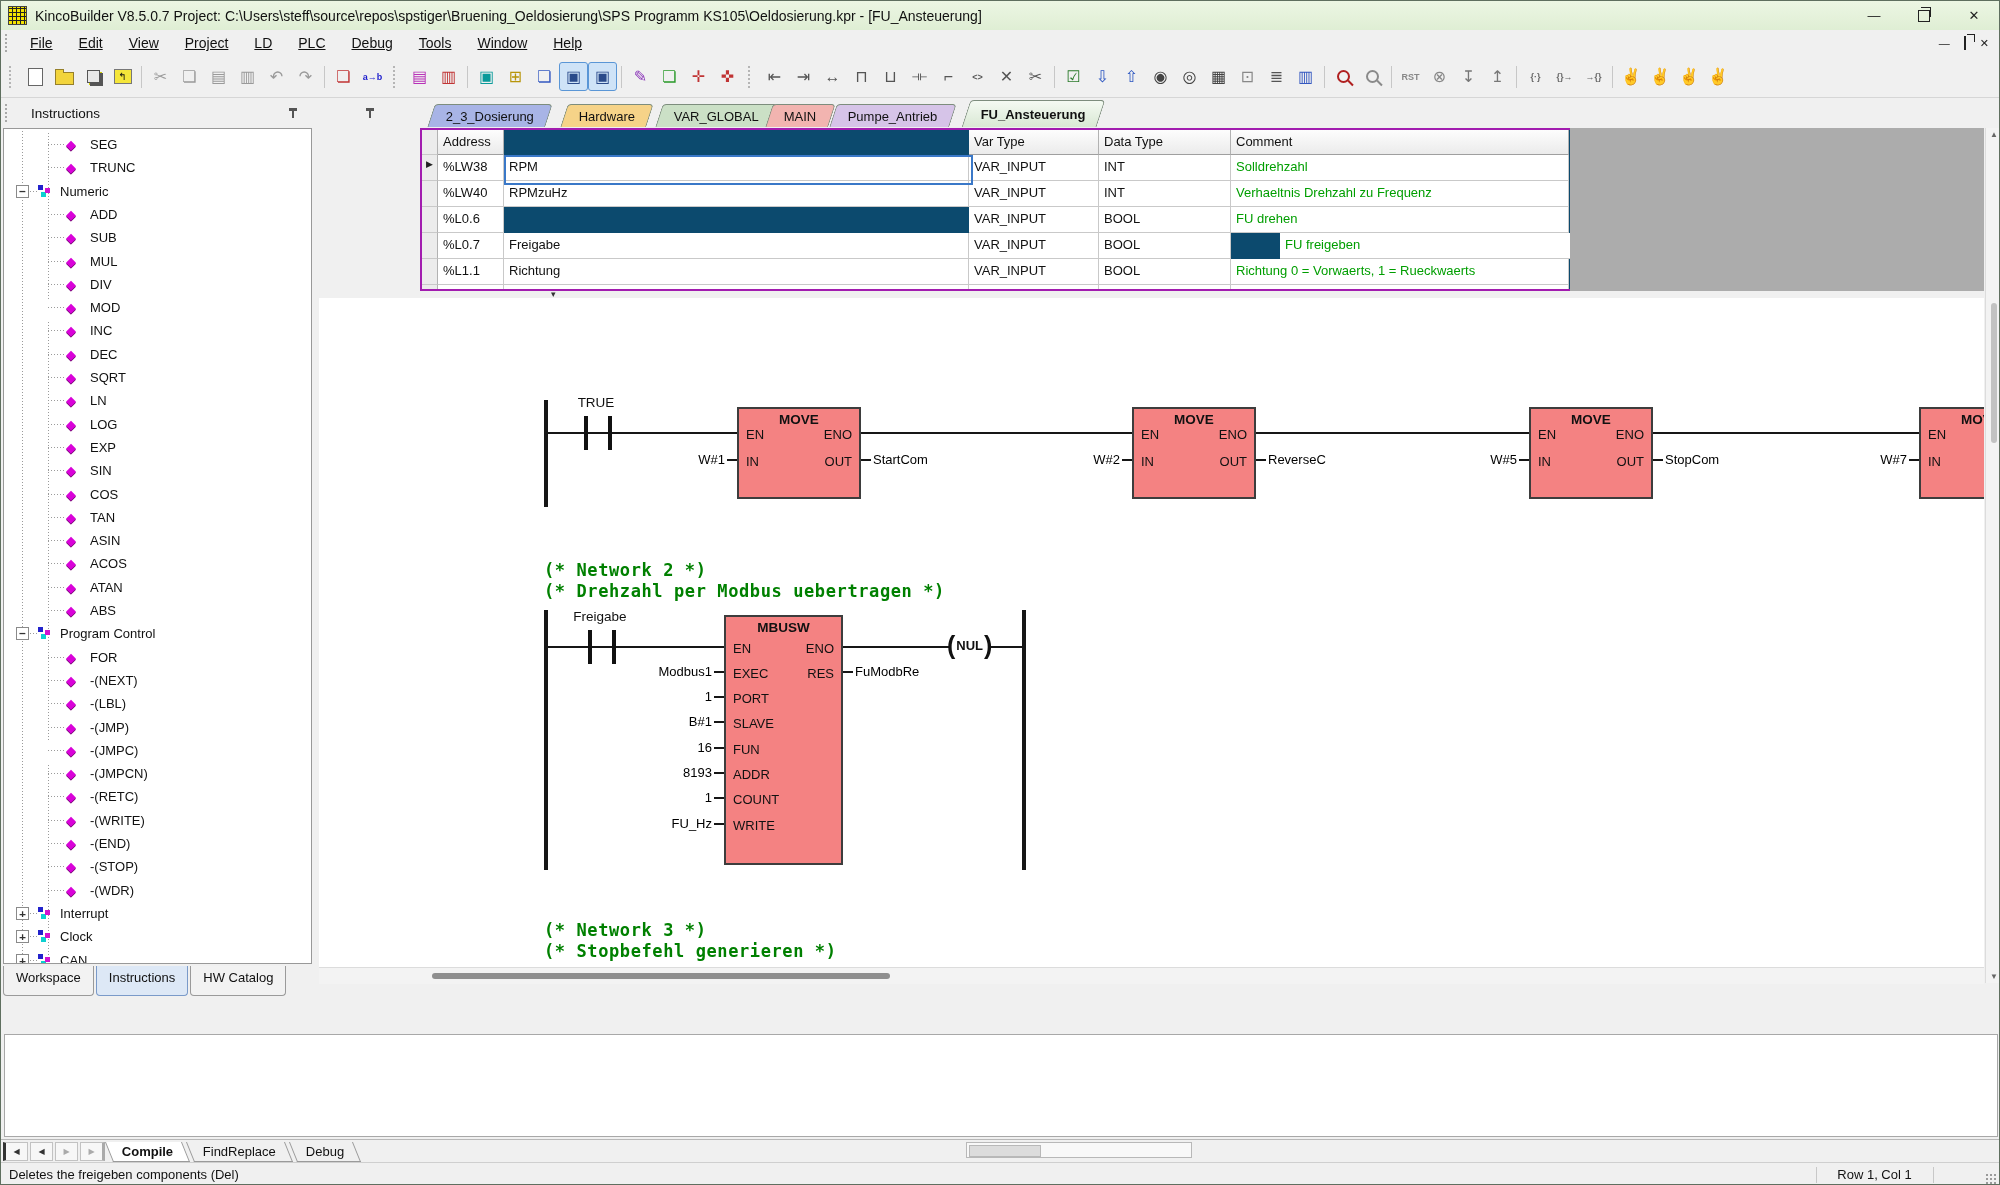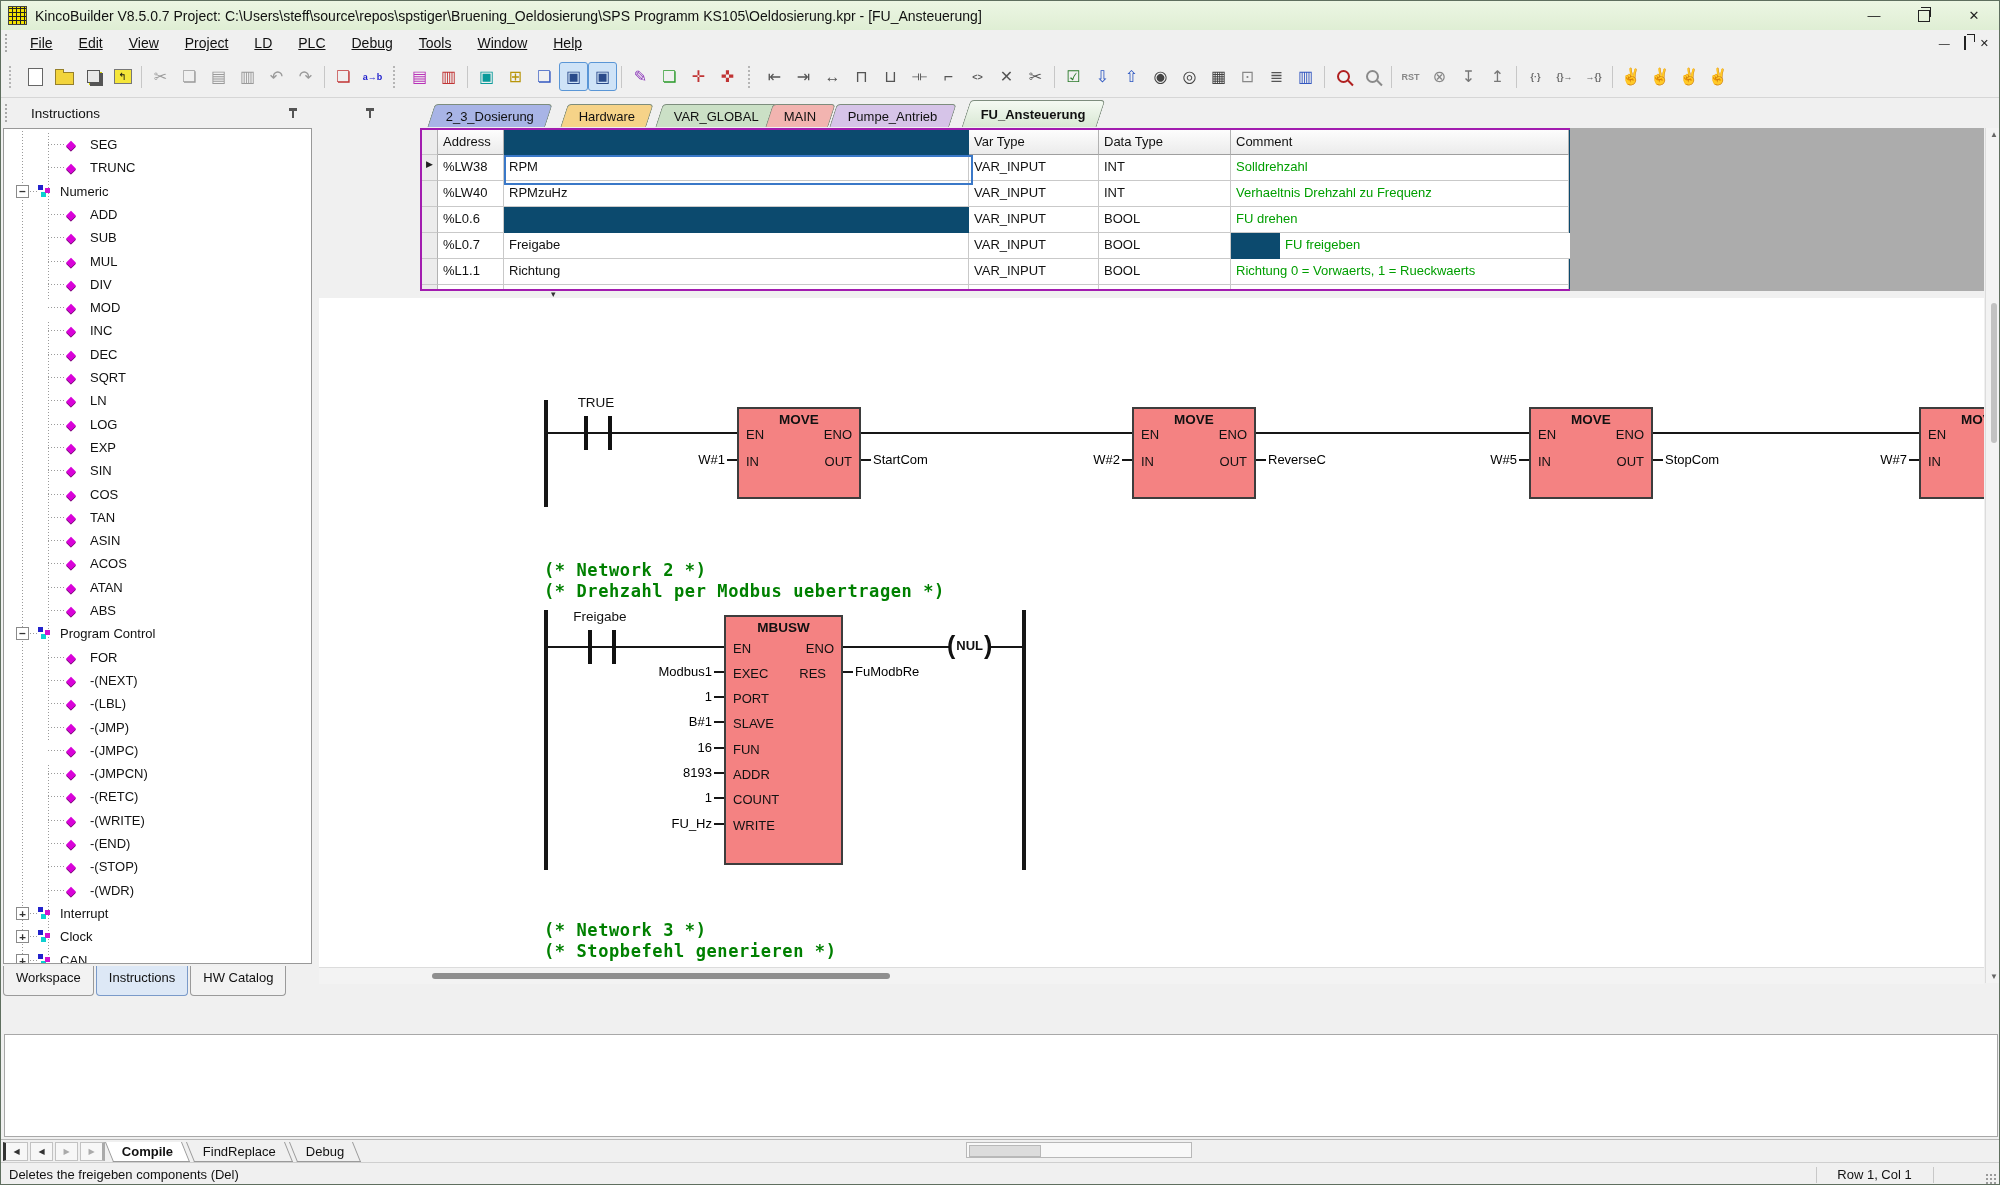--- a/index.html
+++ b/index.html
@@ -591,21 +591,21 @@
       <div class="lwire" style="left: 522px; top: 348px; width: 109px;"></div>
       <div class="lwire" style="left: 671px; top: 348px; width: 33px;"></div>
       <div class="clabel" style="left: 211px; top: 311px;">Freigabe</div>
       <div class="cbar" style="left: 269px; top: 332px;"></div>
       <div class="cbar" style="left: 293px; top: 332px;"></div>
       <div class="lblock" style="left: 405px; top: 317px; width: 119px; height: 250px; background: rgb(244, 130, 130);">
         <div class="lbt">MBUSW</div>
         <div class="lpin" style="left: 7px; top: 24px;">EN</div>
         <div class="lpin" style="right: 7px; top: 24px;">ENO</div>
         <div class="lpin" style="left: 7px; top: 49px;">EXEC</div>
-        <div class="lpin" style="right: 15px; top: 49px;">RES</div>
+        <div class="lpin" style="right: 7px; top: 49px;">RES</div>
         <div class="lpin" style="left: 7px; top: 74px;">PORT</div>
         <div class="lpin" style="left: 7px; top: 99px;">SLAVE</div>
         <div class="lpin" style="left: 7px; top: 125px;">FUN</div>
         <div class="lpin" style="left: 7px; top: 150px;">ADDR</div>
         <div class="lpin" style="left: 7px; top: 175px;">COUNT</div>
         <div class="lpin" style="left: 7px; top: 201px;">WRITE</div>
       </div>
       <div class="lop" style="left: 253px; top: 366px; width: 140px; text-align: right;">Modbus1</div>
       <div class="ltick" style="left: 395px; top: 373px; width: 10px;"></div>
       <div class="ltick" style="left: 524px; top: 373px; width: 10px;"></div>

